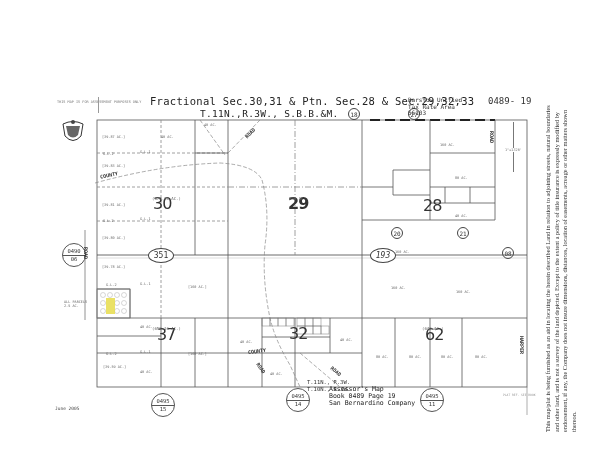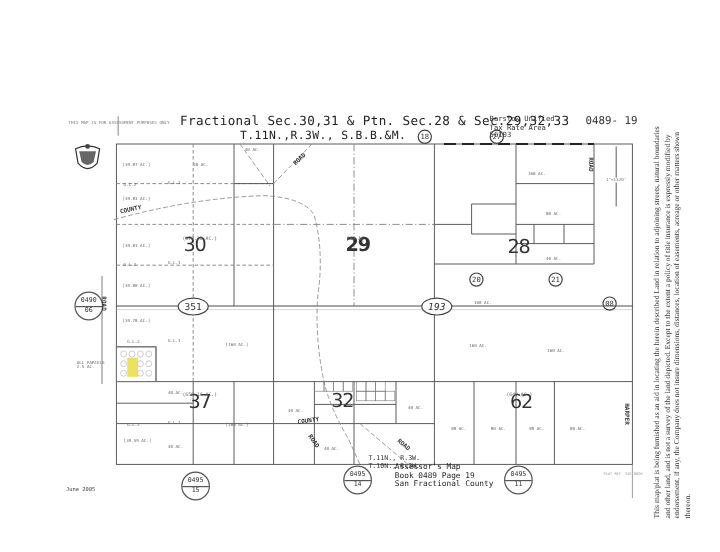--- a/index.html
+++ b/index.html
@@ -155,26 +155,26 @@
 </div>
 <div class="abs mapno">0489- 19</div>
 
 <div class="abs secnum" style="left:153px;top:178px;">30</div>
 <div class="abs small" style="left:152px;top:196px;">(670.38 AC.)</div>
 <div class="abs secnum" style="left:288px;top:178px;font-weight:bold;">29</div>
 <div class="abs small" style="left:289px;top:196px;">640 AC.</div>
 <div class="abs secnum" style="left:423px;top:180px;">28</div>
 <div class="abs secnum" style="left:157px;top:309px;">37</div>
 <div class="abs small" style="left:152px;top:326px;">(658.16 AC.)</div>
-<div class="abs secnum" style="left:276px;top:308px;">32</div>
+<div class="abs secnum" style="left:289px;top:308px;">32</div>
 <div class="abs secnum" style="left:425px;top:309px;">62</div>
 <div class="abs small" style="left:422px;top:326px;">(640 AC.)</div>
 
 <div class="abs oval" style="left:148px;top:248px;width:24px;height:13px;">351</div>
-<div class="abs oval" style="left:351px;top:248px;width:24px;height:13px;font-style:italic;">193</div>
+<div class="abs oval" style="left:370px;top:248px;width:24px;height:13px;font-style:italic;">193</div>
 
 <div class="abs circle" style="left:391px;top:227px;width:10px;height:10px;">20</div>
 <div class="abs circle" style="left:457px;top:227px;width:10px;height:10px;">21</div>
 <div class="abs circle" style="left:502px;top:247px;width:10px;height:10px;">08</div>
 
 <div class="abs bookref" style="left:62px;top:243px;">
   <span>0490</span>
     <div class="div"></div>
     <span>06</span>
 </div>
@@ -241,19 +241,19 @@
 <div class="abs small" style="left:307px;top:379px;font-size:5.5px;color:#333;">T.11N., R.3W.</div>
 <div class="abs small" style="left:307px;top:386px;font-size:5.5px;color:#333;">T.10N., R.3W.</div>
 
 <div class="abs scale-bar" style="left:513px;top:122px;"></div>
 <div class="abs scale-text" style="left:505px;top:148px;">1"=1320'</div>
 
 <div class="abs june">June 2005</div>
 <div class="abs assessor">
   <div>Assessor's Map</div>
   <div>Book 0489 Page 19</div>
-  <div>San Fractional County</div>
+  <div>San Bernardino Company</div>
 </div>
 <div class="abs right-note" style="left:503px;top:393px;">PLAT REF. SEE BOOK</div>
 
 <div class="abs disclaimer">
   <div class="disclaimer-text">This map/plat is being furnished as an aid in locating the herein described Land in relation to adjoining streets, natural boundaries and other land, and is not a survey of the land depicted. Except to the extent a policy of title insurance is expressly modified by endorsement, if any, the Company does not insure dimensions, distances, location of easements, acreage or other matters shown thereon.</div>
 </div>
 
 </body></html>

